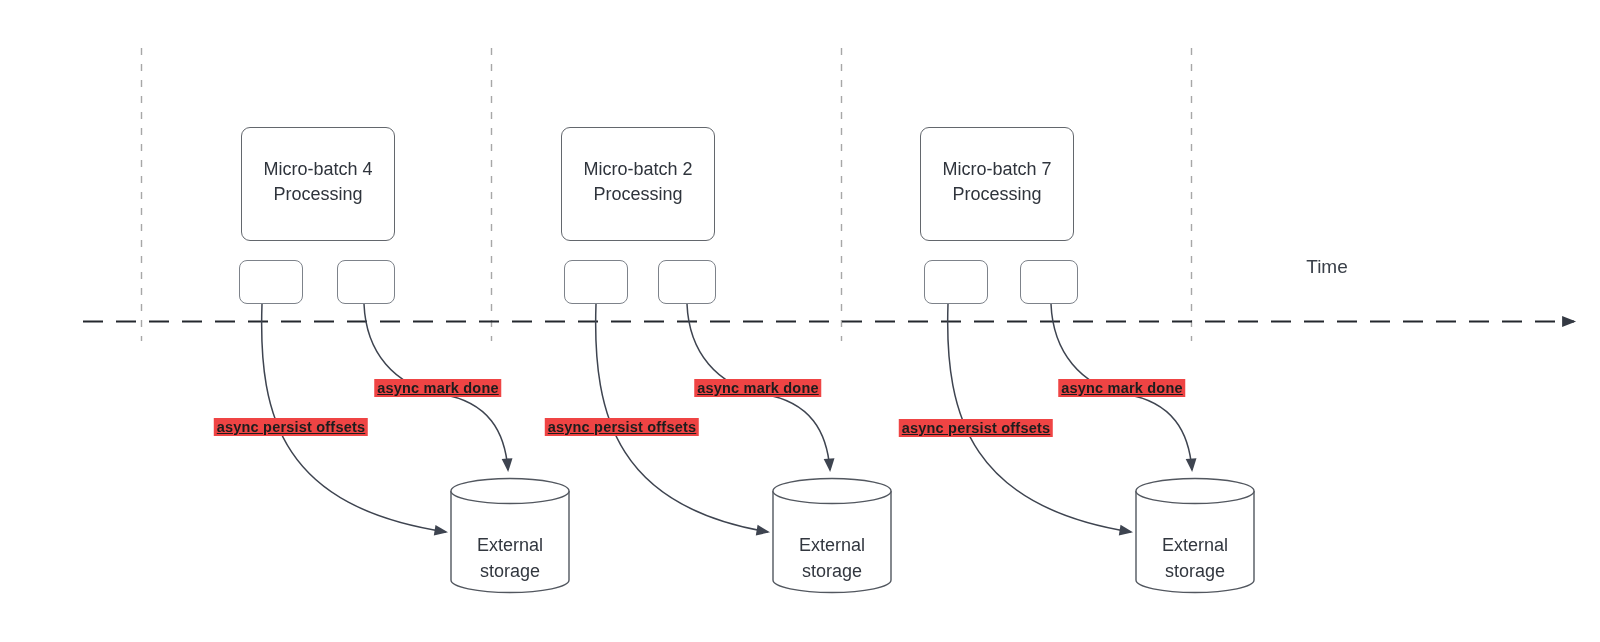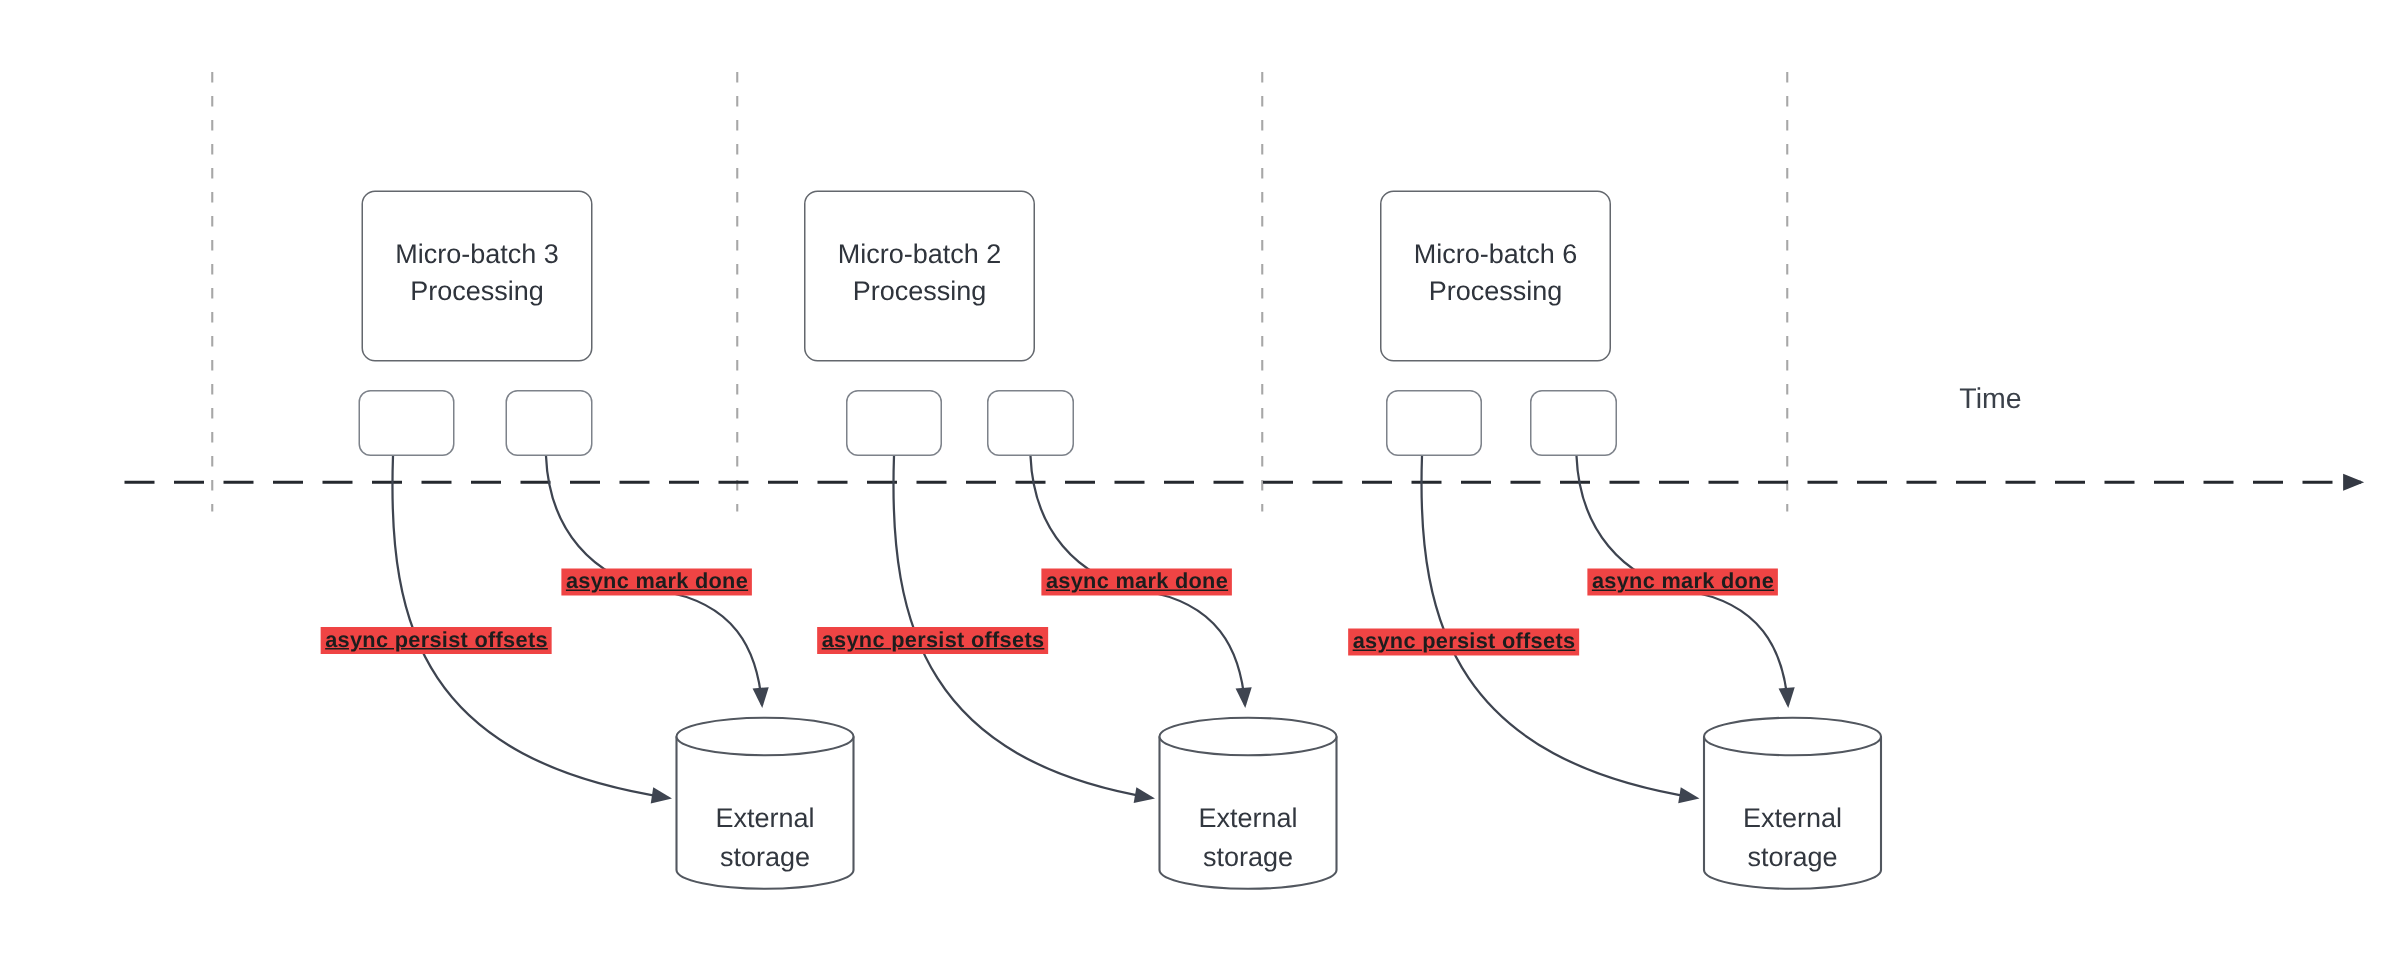--- a/index.html
+++ b/index.html
@@ -127,43 +127,43 @@
       <path d="M 773 491 L 773 580 A 59 12.5 0 0 0 891 580 L 891 491" fill="#ffffff" stroke="#52575f" stroke-width="1.4"></path>
       <ellipse cx="832" cy="491" rx="59" ry="12.5" fill="#ffffff" stroke="#52575f" stroke-width="1.4"></ellipse>
     </g>
     <g>
       <path d="M 1136 491 L 1136 580 A 59 12.5 0 0 0 1254 580 L 1254 491" fill="#ffffff" stroke="#52575f" stroke-width="1.4"></path>
       <ellipse cx="1195" cy="491" rx="59" ry="12.5" fill="#ffffff" stroke="#52575f" stroke-width="1.4"></ellipse>
     </g>
   </svg>
 
   <div class="node big-box" style="left:241px">
-    <span class="box-title">Micro-batch 3
+    <span class="box-title">Micro-batch 4
 Processing</span>
   </div>
   <div class="node small-box a" style="left:239px"></div>
   <div class="node small-box b" style="left:337px"></div>
   <div class="edge-label" style="left:291px; top:427px">async persist offsets</div>
   <div class="edge-label" style="left:438px; top:388px">async mark done</div>
   <div class="storage-label" style="left:450px">External
 storage</div>
 
-  <div class="node big-box" style="left:536px">
+  <div class="node big-box" style="left:561px">
     <span class="box-title">Micro-batch 2
 Processing</span>
   </div>
   <div class="node small-box a" style="left:564px"></div>
   <div class="node small-box b" style="left:658px"></div>
   <div class="edge-label" style="left:622px; top:427px">async persist offsets</div>
   <div class="edge-label" style="left:758px; top:388px">async mark done</div>
   <div class="storage-label" style="left:772px">External
 storage</div>
 
   <div class="node big-box" style="left:920px">
-    <span class="box-title">Micro-batch 6
+    <span class="box-title">Micro-batch 7
 Processing</span>
   </div>
   <div class="node small-box a" style="left:924px"></div>
   <div class="node small-box b" style="left:1020px"></div>
   <div class="edge-label" style="left:976px; top:428px">async persist offsets</div>
   <div class="edge-label" style="left:1122px; top:388px">async mark done</div>
   <div class="storage-label" style="left:1135px">External
 storage</div>
 
   <div class="time-label">Time</div>

